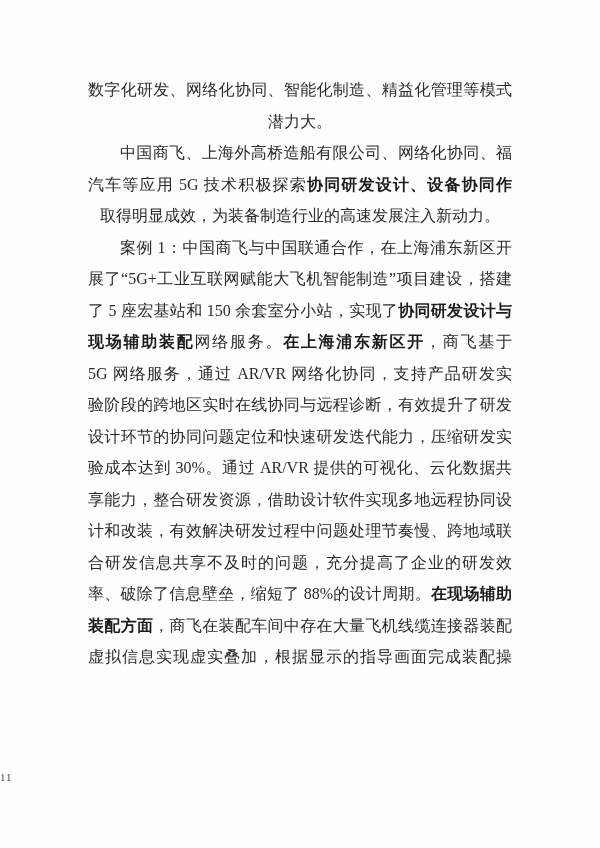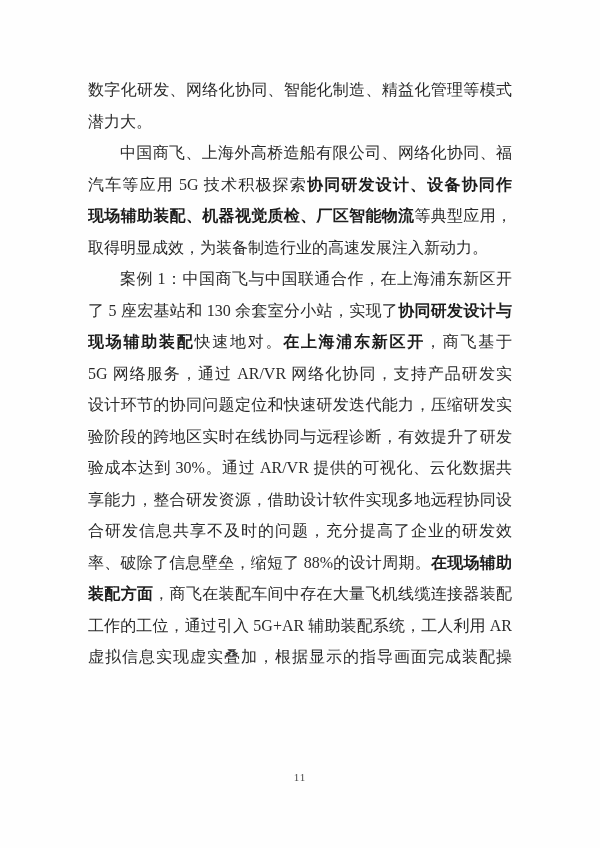--- a/index.html
+++ b/index.html
@@ -17,63 +17,63 @@
   }
   .text-block {
     position: absolute;
     left: 88px; top: 74px;
     width: 424px;
   }
   .line {
     height: 31.5px;
     line-height: 31.5px;
     font-size: 16px;
-    text-align: left;
+    text-align: center;
     overflow: hidden;
   }
   .line.just {
     text-align: justify;
     text-align-last: justify;
   }
   .line.ind { padding-left: 32px; }
   .run { color: #2a2a2a; }
   .run.bold {
     font-family: "Liberation Sans", "DejaVu Sans", sans-serif;
     font-weight: 700;
     color: #1c1c1c;
   }
   .page-number {
     position: absolute;
     left: 0; right: 0;
     top: 771px;
-    text-align: center;
+    text-align: left;
     font-size: 11px;
     color: #4a4a4a;
     letter-spacing: 1px;
   }
 </style>
 </head>
 <body>
 
 <div class="page">
   <div class="text-block">
       <div class="line just"><span class="run">数字化研发、网络化协同、智能化制造、精益化管理等模式</span></div>
       <div class="line"><span class="run">潜力大。</span></div>
       <div class="line just ind"><span class="run">中国商飞、上海外高桥造船有限公司、网络化协同、福田</span></div>
       <div class="line just"><span class="run">汽车等应用 5G 技术积极探索</span><span class="run bold">协同研发设计、设备协同作业、</span></div>
-      <div class="line just"><span class="run bold">现场辅助装配、机器视觉质检、厂区智能物流</span><span class="run">等典型应用，</span></div>
       <div class="line"><span class="run">取得明显成效，为装备制造行业的高速发展注入新动力。</span></div>
       <div class="line just ind"><span class="run">案例 1：中国商飞与中国联通合作，在上海浦东新区开</span></div>
-      <div class="line just"><span class="run">了 5 座宏基站和 130 余套室分小站，实现了</span><span class="run bold">协同研发设计与</span></div>
-      <div class="line just"><span class="run bold">现场辅助装配</span><span class="run">快速地对。</span><span class="run bold">在上海浦东新区开</span><span class="run">，商飞基于</span></div>
+      <div class="line just"><span class="run">展了“5G+工业互联网赋能大飞机智能制造”项目建设，搭建</span></div>
+      <div class="line just"><span class="run">了 5 座宏基站和 150 余套室分小站，实现了</span><span class="run bold">协同研发设计与</span></div>
+      <div class="line just"><span class="run bold">现场辅助装配</span><span class="run">网络服务。</span><span class="run bold">在上海浦东新区开</span><span class="run">，商飞基于</span></div>
       <div class="line just"><span class="run">5G 网络服务，通过 AR/VR 网络化协同，支持产品研发实</span></div>
+      <div class="line just"><span class="run">验阶段的跨地区实时在线协同与远程诊断，有效提升了研发</span></div>
       <div class="line just"><span class="run">设计环节的协同问题定位和快速研发迭代能力，压缩研发实</span></div>
-      <div class="line just"><span class="run">验阶段的跨地区实时在线协同与远程诊断，有效提升了研发</span></div>
       <div class="line just"><span class="run">验成本达到 30%。通过 AR/VR 提供的可视化、云化数据共</span></div>
       <div class="line just"><span class="run">享能力，整合研发资源，借助设计软件实现多地远程协同设</span></div>
+      <div class="line just"><span class="run">计和改装，有效解决研发过程中问题处理节奏慢、跨地域联</span></div>
       <div class="line just"><span class="run">合研发信息共享不及时的问题，充分提高了企业的研发效</span></div>
       <div class="line just"><span class="run">率、破除了信息壁垒，缩短了 88%的设计周期。</span><span class="run bold">在现场辅助</span></div>
       <div class="line just"><span class="run bold">装配方面</span><span class="run">，商飞在装配车间中存在大量飞机线缆连接器装配</span></div>
-      <div class="line just"><span class="run">工作的工位，通过引入 5G+AR 辅助装配系统，工人利用 AR</span></div>
       <div class="line just"><span class="run">虚拟信息实现虚实叠加，根据显示的指导画面完成装配操</span></div>
     </div>
   <div class="page-number">11</div>
 </div>
 
 </body></html>

